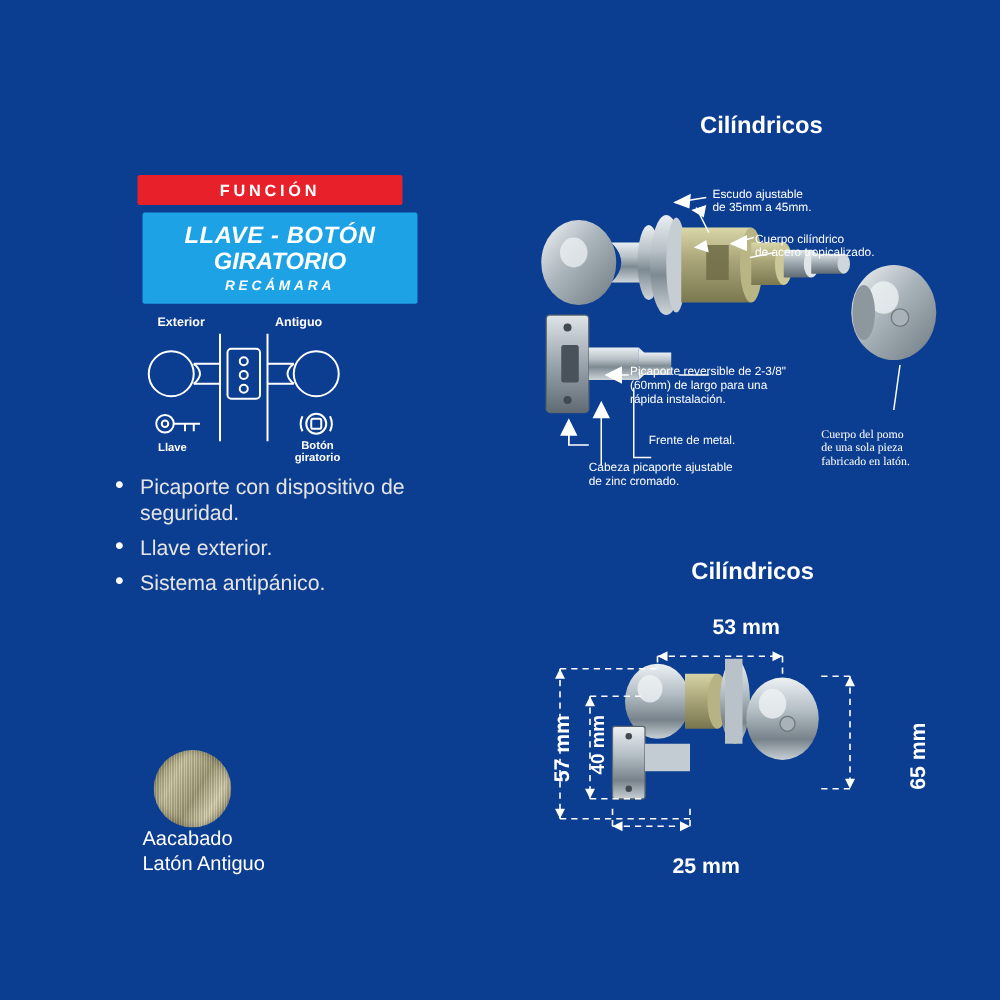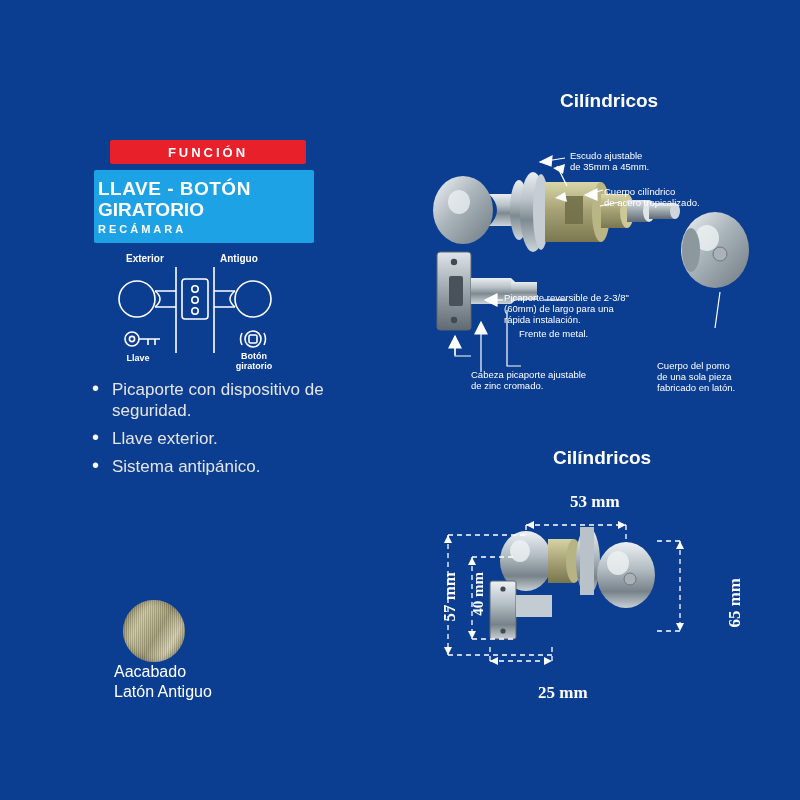--- a/index.html
+++ b/index.html
@@ -24,43 +24,45 @@
   
   .left-col {
     position: absolute;
     left: 88px;
     top: 140px;
     width: 300px;
   }
 
   .func-banner {
     position: relative;
-    width: 196px;
+    width: 212px;
     margin-left: 22px;
     height: 24px;
     background: #e8202a;
     border-radius: 2px;
     display: flex;
     align-items: center;
     justify-content: center;
   }
   .func-banner span {
     color: #ffffff;
     font-size: 13px;
     font-weight: bold;
     letter-spacing: 3px;
   }
 
   .blue-box {
     margin-top: 6px;
     width: 212px;
-    margin-left: 6px;
+    margin-left: 26px;
     background: #1ea2e6;
     padding: 8px 4px 8px 4px;
+    text-align: center;
     border-radius: 2px;
+    font-style: italic;
   }
   .blue-box .line1 {
     color: #ffffff;
     font-size: 19px;
     font-weight: bold;
     letter-spacing: 0.5px;
     line-height: 21px;
   }
   .blue-box .line2 {
     color: #ffffff;
@@ -188,21 +190,20 @@
     top: 495px;
     width: 340px;
     height: 210px;
   }
 
   .dim-label {
     position: absolute;
     color: #ffffff;
     font-weight: bold;
     font-size: 17px;
-    font-family: Liberation Serif, serif;
   }
   .dim-vert {
     writing-mode: vertical-rl;
     transform: rotate(180deg);
   }
 
   svg { display: block; }
 </style>
 </head>
 <body>
@@ -345,23 +346,23 @@
       <g fill="#ffffff">
         <polygon points="150,14 138,18 148,24"></polygon>
         <polygon points="152,52 140,48 150,42"></polygon>
       </g>
     </svg>
   </div>
 
   <div class="callout" style="left:570px; top:150px;">Escudo ajustable<br>de 35mm a 45mm.</div>
   <div class="callout" style="left:604px; top:186px;">Cuerpo cilíndrico<br>de acero tropicalizado.</div>
   <div class="callout" style="left:504px; top:292px;">Picaporte reversible de 2-3/8"<br>(60mm) de largo para una<br>rápida instalación.</div>
-  <div class="callout" style="left:471px; top:328px;padding-left:48px;">Frente de metal.</div>
+  <div class="callout" style="left:471px; top:347px;padding-left:48px;">Frente de metal.</div>
   <div class="callout" style="left:471px; top:369px;">Cabeza picaporte ajustable<br>de zinc cromado.</div>
-  <div class="callout" style="left:657px; top:360px;">Cuerpo del pomo<br>de una sola pieza<br>fabricado en latón.</div>
+  <div class="callout" style="left:657px; top:343px;font-family:Liberation Serif, serif;">Cuerpo del pomo<br>de una sola pieza<br>fabricado en latón.</div>
 
   <svg style="position:absolute; left:415px; top:140px;" width="360" height="260">
     <g stroke="#ffffff" stroke-width="1.2" fill="#ffffff">
       <line x1="125" y1="22" x2="150" y2="18"></line>
       <polygon points="125,22 137,16 136,26"></polygon>
       <line x1="170" y1="55" x2="188" y2="50"></line>
       <polygon points="170,55 182,49 182,60"></polygon>
       <line x1="70" y1="160" x2="88" y2="160"></line>
       <polygon points="70,160 82,154 82,166"></polygon>
       <line x1="40" y1="200" x2="40" y2="215"></line>

